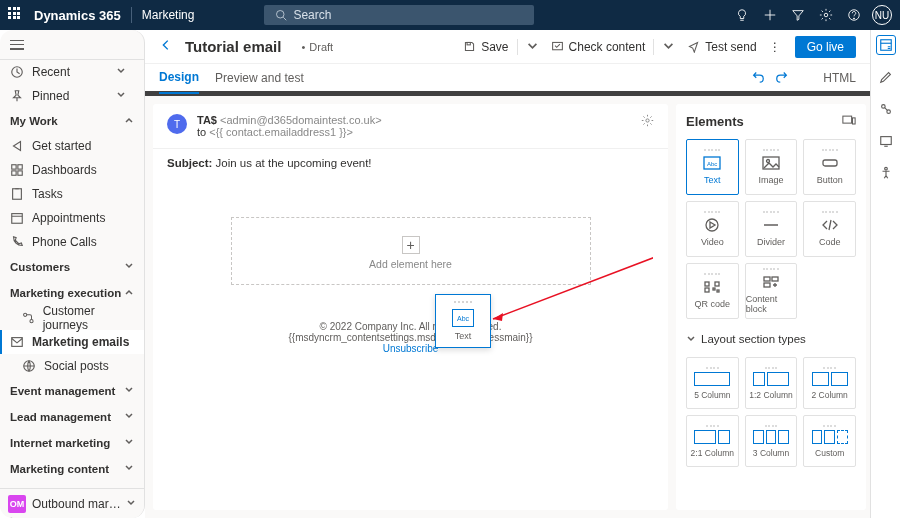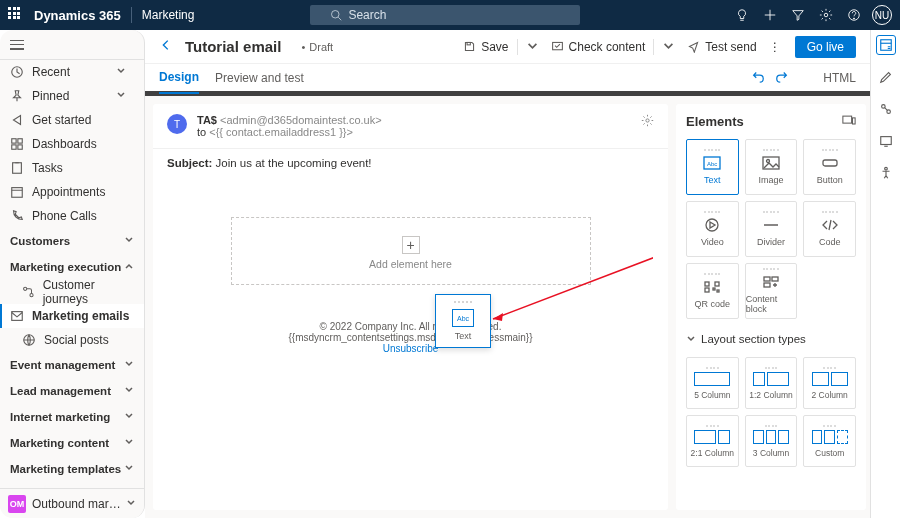--- a/index.html
+++ b/index.html
@@ -5,21 +5,21 @@
 * { box-sizing: border-box; margin: 0; padding: 0; }
 html, body { width: 900px; height: 518px; font-family: "Segoe UI", Arial, sans-serif; font-size: 12px; color: #323130; overflow: hidden; background: #fff; }
 
 
 .topbar { height: 30px; background: #0f2a44; color: #fff; display: flex; align-items: center; padding: 0 8px; }
 .topbar .waffle { width: 16px; height: 16px; display: grid; grid-template-columns: repeat(3,3px); grid-template-rows: repeat(3,3px); gap: 1.5px; margin-right: 10px; }
 .topbar .waffle span { background: #fff; }
 .topbar .brand { font-size: 13px; font-weight: 600; }
 .topbar .sep { width: 1px; height: 16px; background: #47607a; margin: 0 10px; }
 .topbar .module { font-size: 12px; }
-.topbar .search { margin-left: 116px; width: 270px; height: 20px; background: #3b556e; border-radius: 2px; display: flex; align-items: center; padding: 0 20px; color: #d7e0e9; }
+.topbar .search { margin-left: 70px; width: 270px; height: 20px; background: #3b556e; border-radius: 2px; display: flex; align-items: center; padding: 0 11px; color: #d7e0e9; }
 .topbar .search svg { width: 12px; height: 12px; fill: #d7e0e9; margin-right: 6px; }
 .topbar .spacer { flex: 1; }
 .topbar .ticon { width: 28px; display: flex; align-items: center; justify-content: center; height: 30px; }
 .topbar .ticon svg { width: 14px; height: 14px; fill: #fff; stroke: #fff; }
 .topbar .avatar { width: 20px; height: 20px; border-radius: 50%; border: 1px solid #fff; display: flex; align-items: center; justify-content: center; font-size: 10px; margin-left: 4px; }
 
 
 .shell { display: flex; height: calc(518px - 30px); }
 .sidebar { width: 145px; border-right: 1px solid #e1e1e1; background: #faf9f8; height: 100%; overflow: hidden; position: relative; border-radius: 13px; }
 .main { flex: 1; display: flex; flex-direction: column; background: #fff; }
@@ -200,20 +200,26 @@
     <div class="side-row">
         <svg viewBox="0 0 16 16">
           <path d="M6 2h4l-1 5 3 3H4l3-3z"></path>
           <line x1="8" y1="10" x2="8" y2="14"></line>
         </svg>
         <span>Pinned</span>
         <span class="chev"><svg viewBox="0 0 10 10">
             <path d="M2 3l3 3 3-3"></path>
           </svg></span>
       </div>
+    <div class="side-head">
+        <span>My Work</span>
+        <span class="chev"><svg viewBox="0 0 10 10">
+            <path d="M2 7l3-3 3 3"></path>
+          </svg></span>
+      </div>
     <div class="side-row">
         <svg viewBox="0 0 16 16">
           <path d="M4 8l8-5v10z"></path>
         </svg>
         <span>Get started</span>
       </div>
     <div class="side-row">
         <svg viewBox="0 0 16 16">
           <rect x="2" y="2" width="5" height="5"></rect>
           <rect x="9" y="2" width="5" height="5"></rect>

